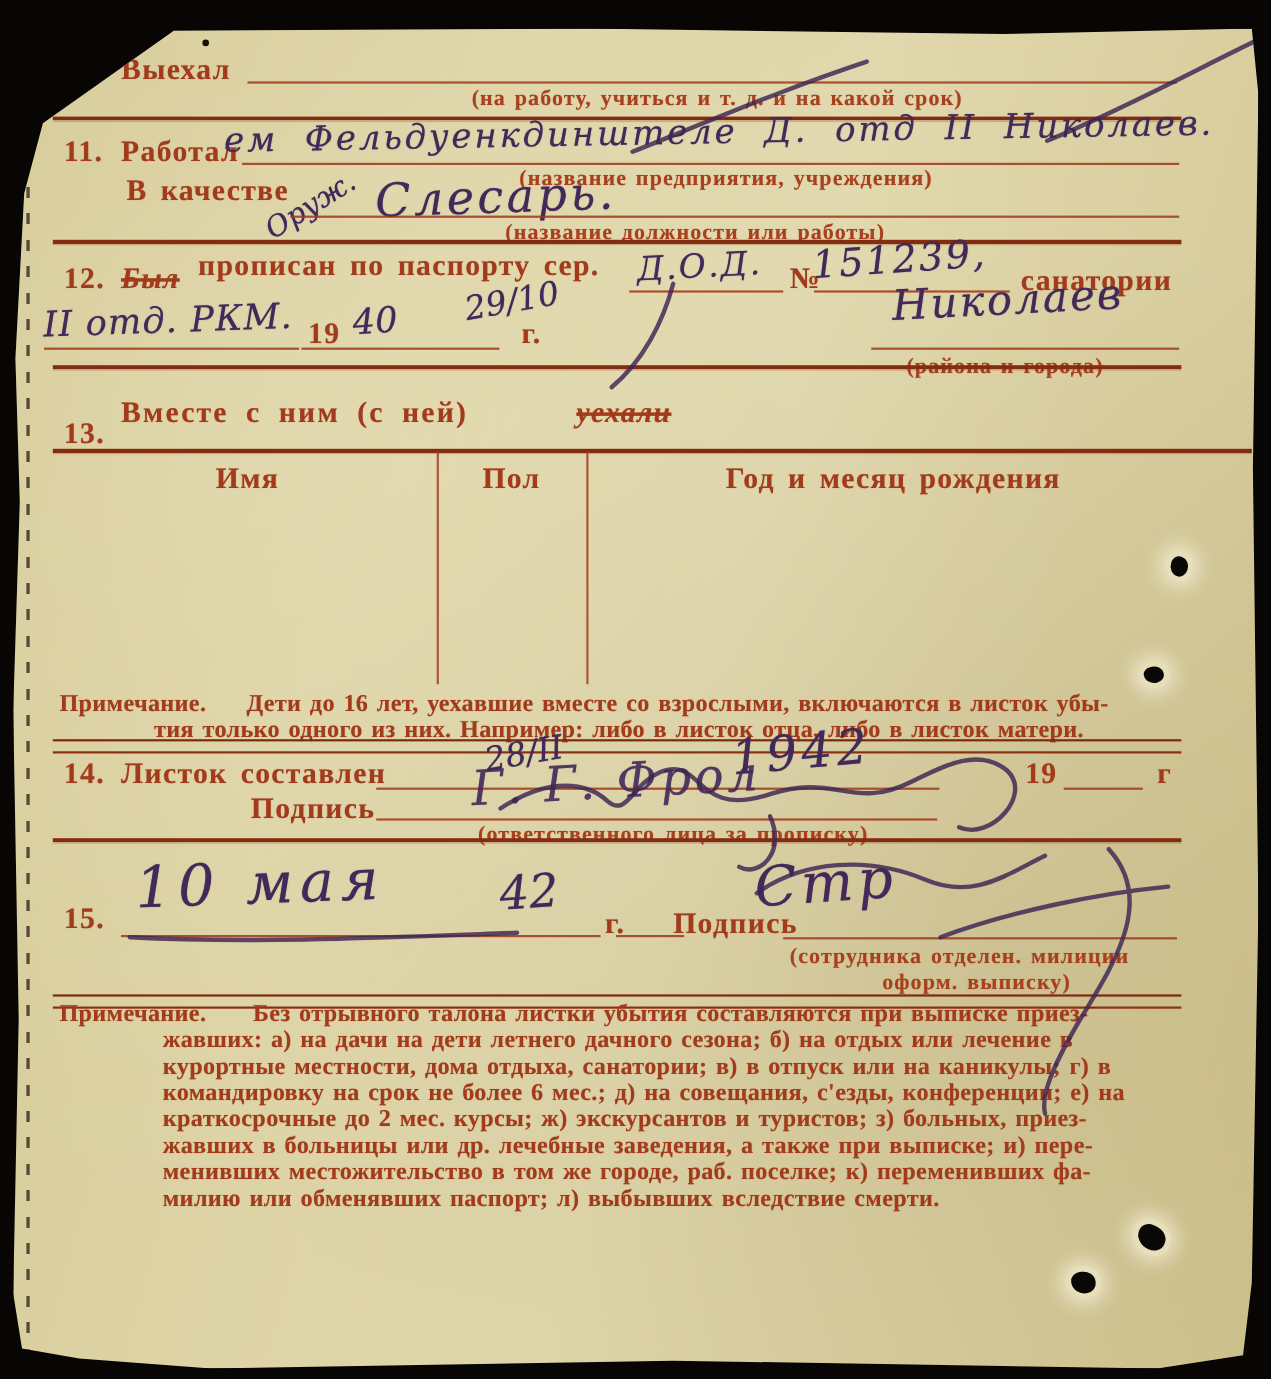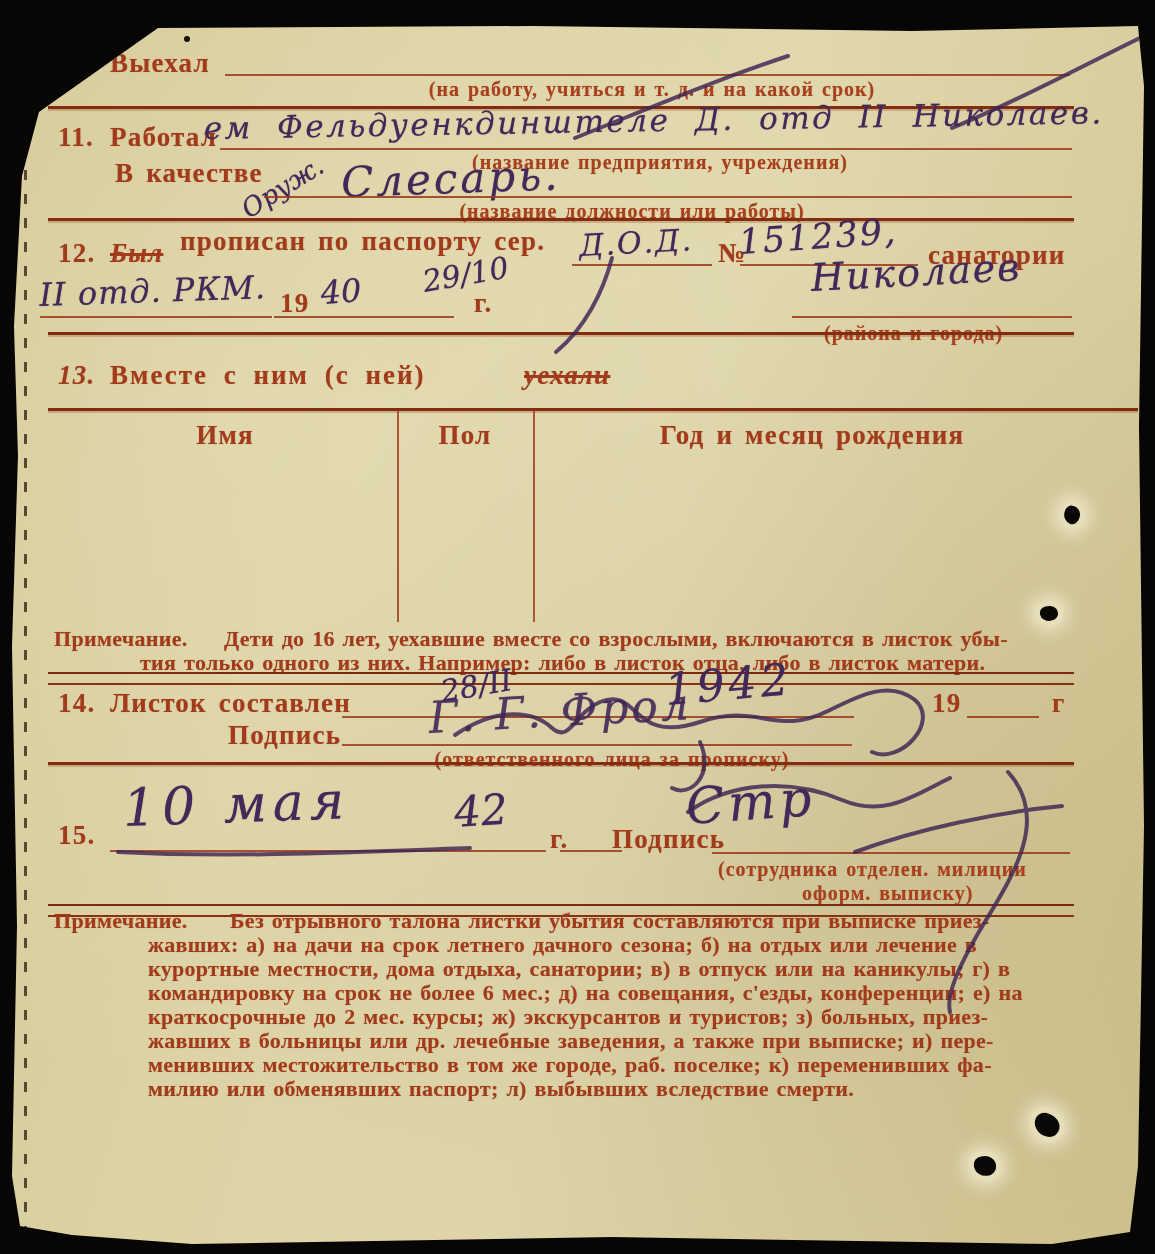--- a/index.html
+++ b/index.html
@@ -86,21 +86,21 @@
   <span class="printed" style="left:268px;top:262px;">19</span>
   <span class="hw" style="left:310px;top:248px;font-size:32px;transform:rotate(-4deg);">40</span>
   <div class="blank" style="left:262px;top:290px;width:180px;"></div>
   <span class="printed" style="left:462px;top:262px;">г.</span>
   <span class="hw" style="left:414px;top:238px;font-size:30px;transform:rotate(-10deg);">29/10</span>
   <span class="hw" style="left:800px;top:230px;font-size:38px;letter-spacing:2px;transform:rotate(-3deg);">Николаев</span>
   <div class="blank" style="left:780px;top:290px;width:280px;"></div>
   <span class="printed caption" style="left:812px;top:296px;">(района и города)</span>
   <div class="rule" style="top:306px;"></div>
 
-  <span class="printed" style="left:46px;top:334px;font-style:italic;">13.</span>
+  <span class="printed" style="left:46px;top:353px;">13.</span>
   <span class="printed" style="left:98px;top:334px;letter-spacing:2px;word-spacing:7px;">Вместе с ним (с ней)</span>
   <span class="printed strike" style="left:512px;top:334px;">уехали</span>
 
   <div class="rule" style="top:382px;width:1090px;"></div>
   <span class="printed center" style="left:213px;top:394px;">Имя</span>
   <span class="printed center" style="left:453px;top:394px;">Пол</span>
   <span class="printed center" style="left:800px;top:394px;">Год и месяц рождения</span>
   <div class="vline" style="left:385px;top:384px;height:212px;"></div>
   <div class="vline" style="left:521px;top:384px;height:212px;"></div>
 
@@ -131,21 +131,21 @@
   <span class="printed" style="left:538px;top:798px;">г.</span>
   <span class="printed" style="left:600px;top:798px;">Подпись</span>
   <div class="blank" style="left:700px;top:826px;width:358px;"></div>
   <span class="hw" style="left:676px;top:752px;font-size:50px;letter-spacing:4px;transform:rotate(-4deg);">Стр</span>
   <span class="printed caption" style="left:706px;top:832px;">(сотрудника отделен. милиции</span>
   <span class="printed caption" style="left:790px;top:856px;">оформ. выписку)</span>
   <div class="rule-double" style="top:878px;"></div>
 
   <span class="printed small" style="left:42px;top:882px;">Примечание.</span>
   <span class="printed small" style="left:218px;top:882px;">Без отрывного талона листки убытия составляются при выписке приез-</span>
-  <span class="printed small" style="left:136px;top:906px;">жавших: а) на дачи на срок летнего дачного сезона; б) на отдых или лечение в</span>
+  <span class="printed small" style="left:136px;top:906px;">жавших: а) на дачи на дети летнего дачного сезона; б) на отдых или лечение в</span>
   <span class="printed small" style="left:136px;top:930px;">курортные местности, дома отдыха, санатории; в) в отпуск или на каникулы; г) в</span>
   <span class="printed small" style="left:136px;top:954px;">командировку на срок не более 6 мес.; д) на совещания, с'езды, конференции; е) на</span>
   <span class="printed small" style="left:136px;top:978px;">краткосрочные до 2 мес. курсы; ж) экскурсантов и туристов; з) больных, приез-</span>
   <span class="printed small" style="left:136px;top:1002px;">жавших в больницы или др. лечебные заведения, а также при выписке; и) пере-</span>
   <span class="printed small" style="left:136px;top:1026px;">менивших местожительство в том же городе, раб. поселке; к) переменивших фа-</span>
   <span class="printed small" style="left:136px;top:1050px;">милию или обменявших паспорт; л) выбывших вследствие смерти.</span>
 
   <svg class="ink" width="1132" height="1218" viewBox="0 0 1132 1218">
     <g fill="none" stroke="#3e2553" stroke-width="4" stroke-linecap="round" opacity="0.82">
       <path d="M 563 112 C 638 82 698 56 776 30"></path>

